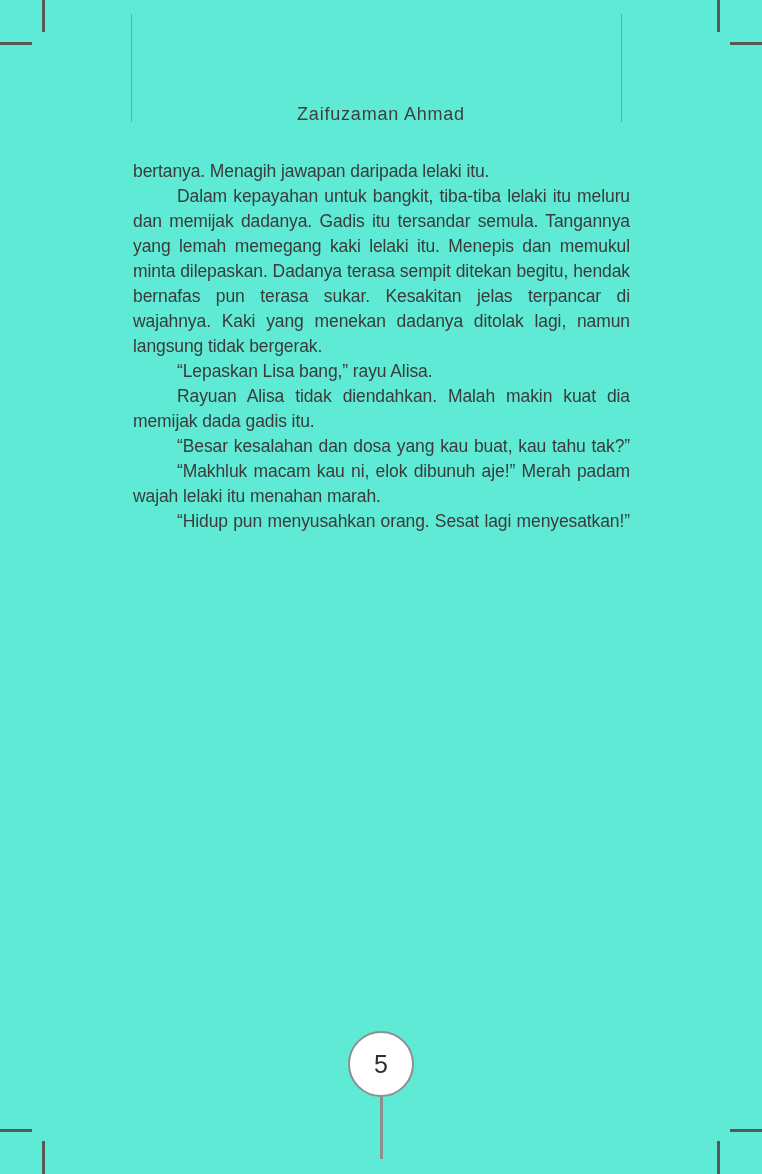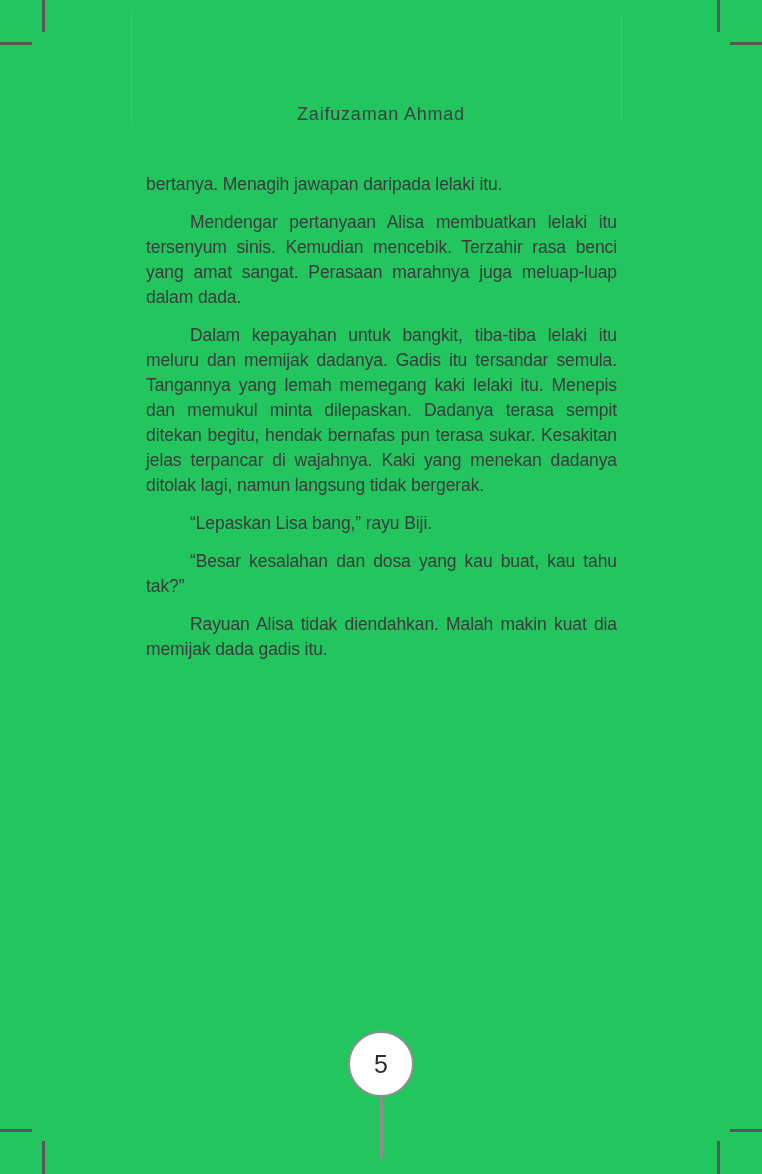--- a/index.html
+++ b/index.html
@@ -10,21 +10,21 @@
   body {
     width: 762px;
     height: 1174px;
     position: relative;
     overflow: hidden;
     font-family: "Liberation Sans", sans-serif;
   }
   .page {
     position: absolute;
     inset: 0;
-    background: #22c55e;
+    background: #5eead4;
   }
 
   
   .crop { position: absolute; background: #585858; }
   .crop.v { width: 3px; height: 32px; }
   .crop.h { width: 32px; height: 3px; }
   .crop.tl-v { left: 42px;  top: 0; }
   .crop.tl-h { left: 0;     top: 42px; }
   .crop.tr-v { left: 717px; top: 0; }
   .crop.tr-h { right: 0;    top: 42px; }
@@ -61,21 +61,21 @@
     position: absolute;
     left: 133px;
     top: 159px;
     width: 497px;
     font-size: 17.5px;
     line-height: 25px;
     letter-spacing: -0.1px;
     text-align: justify;
     color: #3b3b3b;
   }
-  .body-text p { margin: 13px; }
+  .body-text p { margin: 0; }
   .body-text p.indent { text-indent: 44px; }
   .body-text p.fill-line { text-align-last: justify; }
 
   
   .folio-circle {
     position: absolute;
     left: 348px;
     top: 1031px;
     width: 66px;
     height: 66px;
@@ -114,25 +114,26 @@
   <div class="crop h br-h"></div>
   <div class="crop v br-v"></div>
 
   <div class="header-rule left"></div>
   <div class="header-rule right"></div>
 
   <div class="running-head">Zaifuzaman Ahmad</div>
 
   <main class="body-text">
       <p class="">bertanya. Menagih jawapan daripada lelaki itu.</p>
-      <p class="indent">Mendengar pertanyaan Alisa membuatkan lelaki itu tersenyum sinis. Kemudian mencebik. Terzahir rasa benci yang amat sangat. Perasaan marahnya juga meluap-luap dalam dada.</p>
       <p class="indent">Dalam kepayahan untuk bangkit, tiba-tiba lelaki itu meluru dan memijak dadanya. Gadis itu tersandar semula. Tangannya yang lemah memegang kaki lelaki itu. Menepis dan memukul minta dilepaskan. Dadanya terasa sempit ditekan begitu, hendak bernafas pun terasa sukar. Kesakitan jelas terpancar di wajahnya. Kaki yang menekan dadanya ditolak lagi, namun langsung tidak bergerak.</p>
-      <p class="indent">“Lepaskan Lisa bang,” rayu Biji.</p>
+      <p class="indent">“Lepaskan Lisa bang,” rayu Alisa.</p>
+      <p class="indent">Rayuan Alisa tidak diendahkan. Malah makin kuat dia memijak dada gadis itu.</p>
       <p class="indent fill-line">“Besar kesalahan dan dosa yang kau buat, kau tahu tak?”</p>
-      <p class="indent">Rayuan Alisa tidak diendahkan. Malah makin kuat dia memijak dada gadis itu.</p>
+      <p class="indent">“Makhluk macam kau ni, elok dibunuh aje!” Merah padam wajah lelaki itu menahan marah.</p>
+      <p class="indent fill-line">“Hidup pun menyusahkan orang. Sesat lagi menyesatkan!”</p>
     </main>
 
   <div class="folio-circle">
     <span class="folio-number">5</span>
   </div>
   <div class="folio-stem"></div>
 
 </div>
 
 </body></html>

